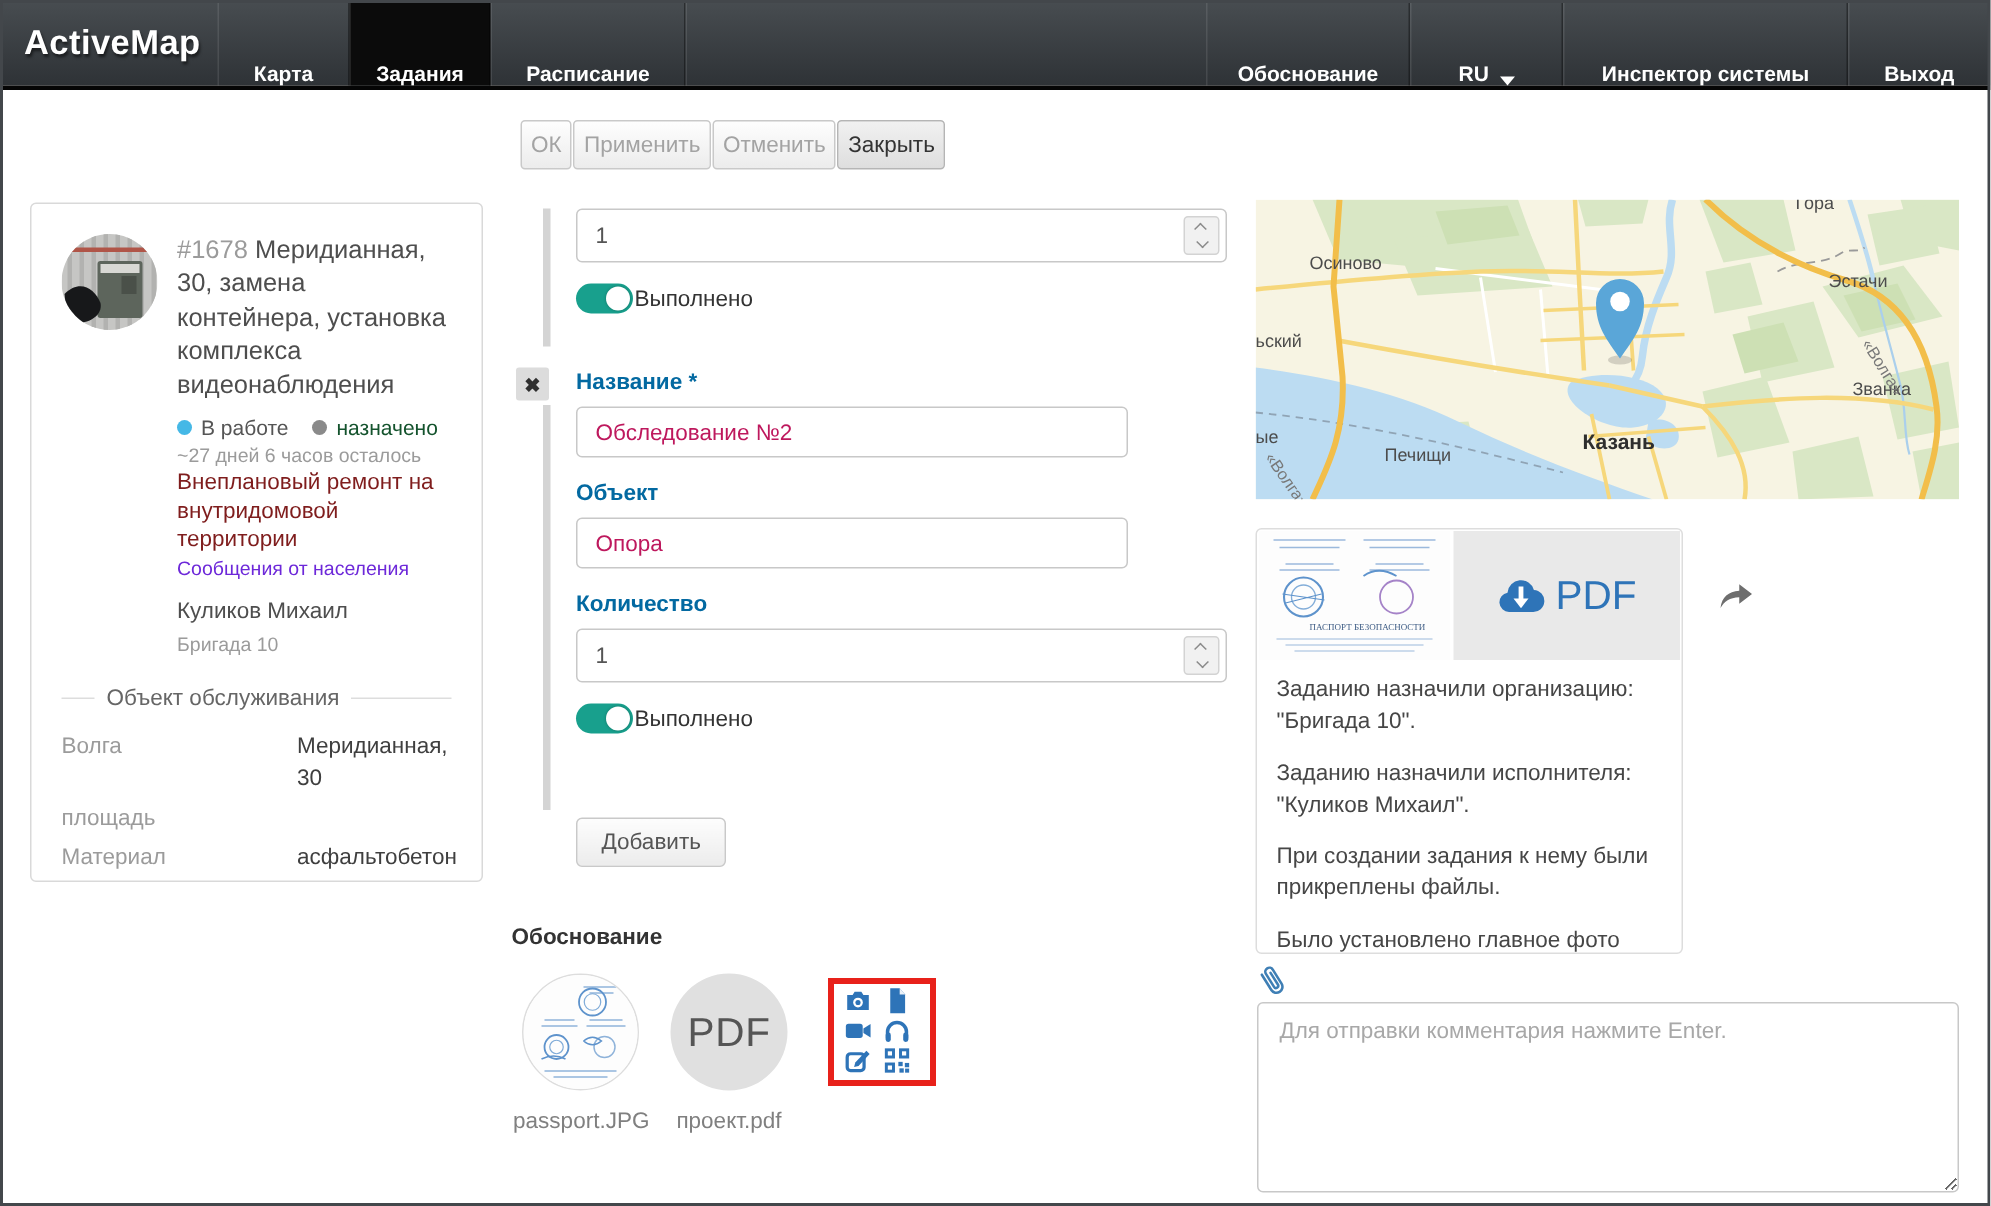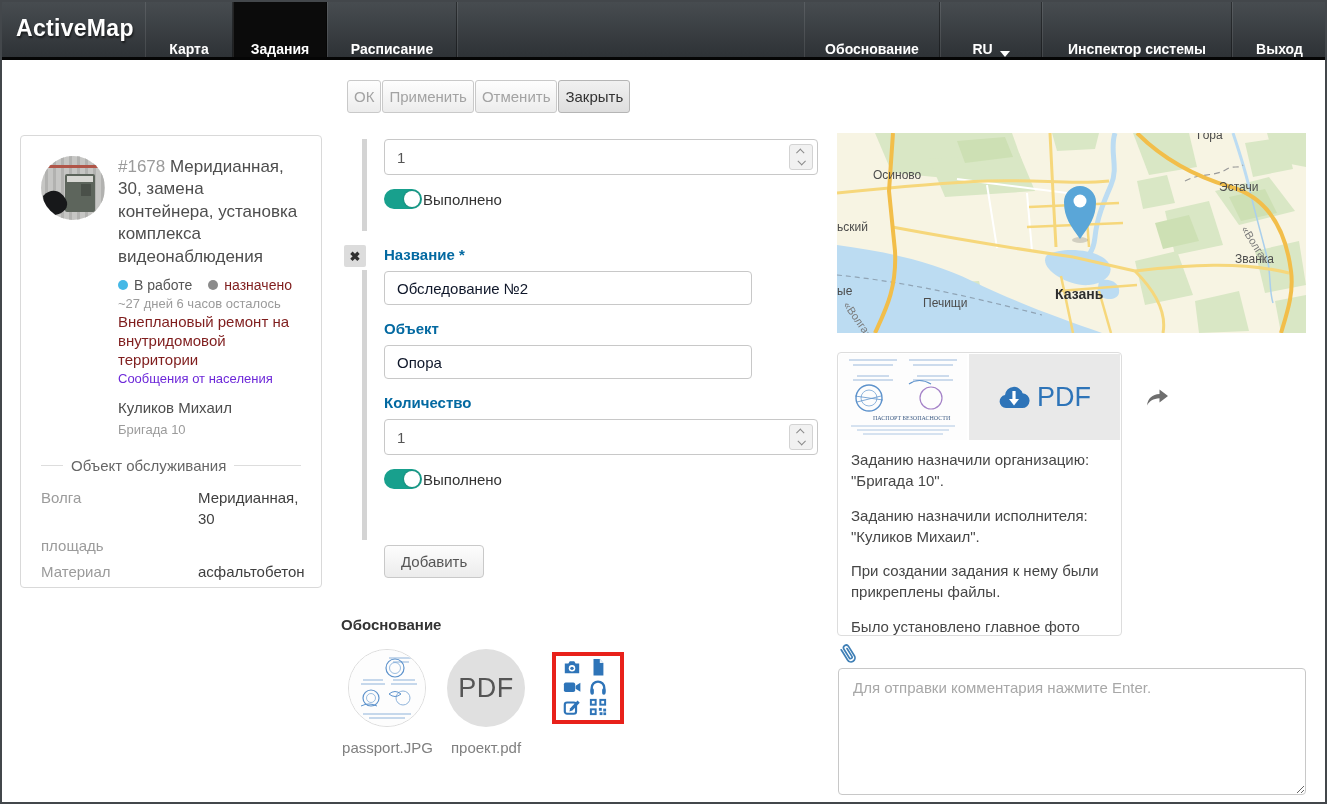--- a/index.html
+++ b/index.html
@@ -39,40 +39,40 @@
     border:1px solid #d9d9d9; border-radius:4px; padding:20px; overflow:hidden; background:#fff; }
   .card-top { display:flex; gap:13px; }
   .avatar { width:64px; height:64px; border-radius:50%; overflow:hidden; flex:0 0 64px; }
   .task-title { font-size:17px; line-height:1.32; color:#4e4e4e; }
   .task-id { color:#9b9b9b; }
   .indent { margin-left:77px; }
   .status-row { display:flex; align-items:center; gap:6px; margin-top:9px; font-size:14px; }
   .dot { width:10px; height:10px; border-radius:50%; display:inline-block; }
   .dot-blue { background:#45b8e6; } .dot-gray { background:#8a8a8a; }
   .st-primary { color:#555; margin-right:10px; }
-  .st-secondary { color:#7f1d1d; }
+  .st-secondary { color:#14532d; }
   .time-left { color:#9b9b9b; font-size:13px; margin-top:3px; }
   .work-type { color:#7f1d1d; font-size:15px; line-height:1.25; margin-top:2px; }
   .source { color:#6d28d9; font-size:13px; margin-top:2px; }
   .assignee { color:#4e4e4e; font-size:15px; margin-top:13px; }
   .team { color:#9b9b9b; font-size:13px; margin-top:6px; }
   .divider { display:flex; align-items:center; gap:8px; margin-top:20px; color:#666; font-size:15px; }
   .divider .line { height:1px; background:#ddd; }
   .divider .line.l { width:22px; } .divider .line.r { flex:1; }
   .fields { margin-top:14px; }
   .f-row { display:flex; margin-bottom:7px; }
   .f-row .lab { flex:0 0 157px; color:#9b9b9b; font-size:15px; line-height:1.3; }
   .f-row .val { width:120px; color:#3f3f3f; font-size:15px; line-height:1.35; }
 
   
   .vbar { position:absolute; width:5px; background:#d4d4d4; }
   .f-label { position:absolute; left:384px; font-size:15px; font-weight:bold; color:#0369a1; }
   .txt-input { position:absolute; left:384px; width:368px; height:34px;
     border:1px solid #c8c8c8; border-radius:4px; padding:0 12px; font-size:15px;
-    color:#0f172a; font-family:inherit; background:#fff; }
+    color:#be185d; font-family:inherit; background:#fff; }
   .num-wrap { position:absolute; left:384px; width:434px; height:36px; }
   .num-wrap input { width:100%; height:100%; border:1px solid #c8c8c8; border-radius:4px;
     padding:0 36px 0 12px; font-size:15px; color:#555; font-family:inherit; }
   .spinner { position:absolute; right:5px; top:5px; bottom:5px; width:24px;
     background:#f1f1f1; border:1px solid #d3d3d3; border-radius:3px;
     display:flex; flex-direction:column; align-items:center; justify-content:center; gap:4px; cursor:pointer; }
   .chev { width:6px; height:6px; border-left:1.6px solid #8a8a8a; border-top:1.6px solid #8a8a8a; }
   .chev.up { transform:rotate(45deg) translateY(1px); }
   .chev.dn { transform:rotate(225deg) translateY(1px); }
   .toggle-row { position:absolute; left:384px; display:flex; align-items:center; gap:1px; }

